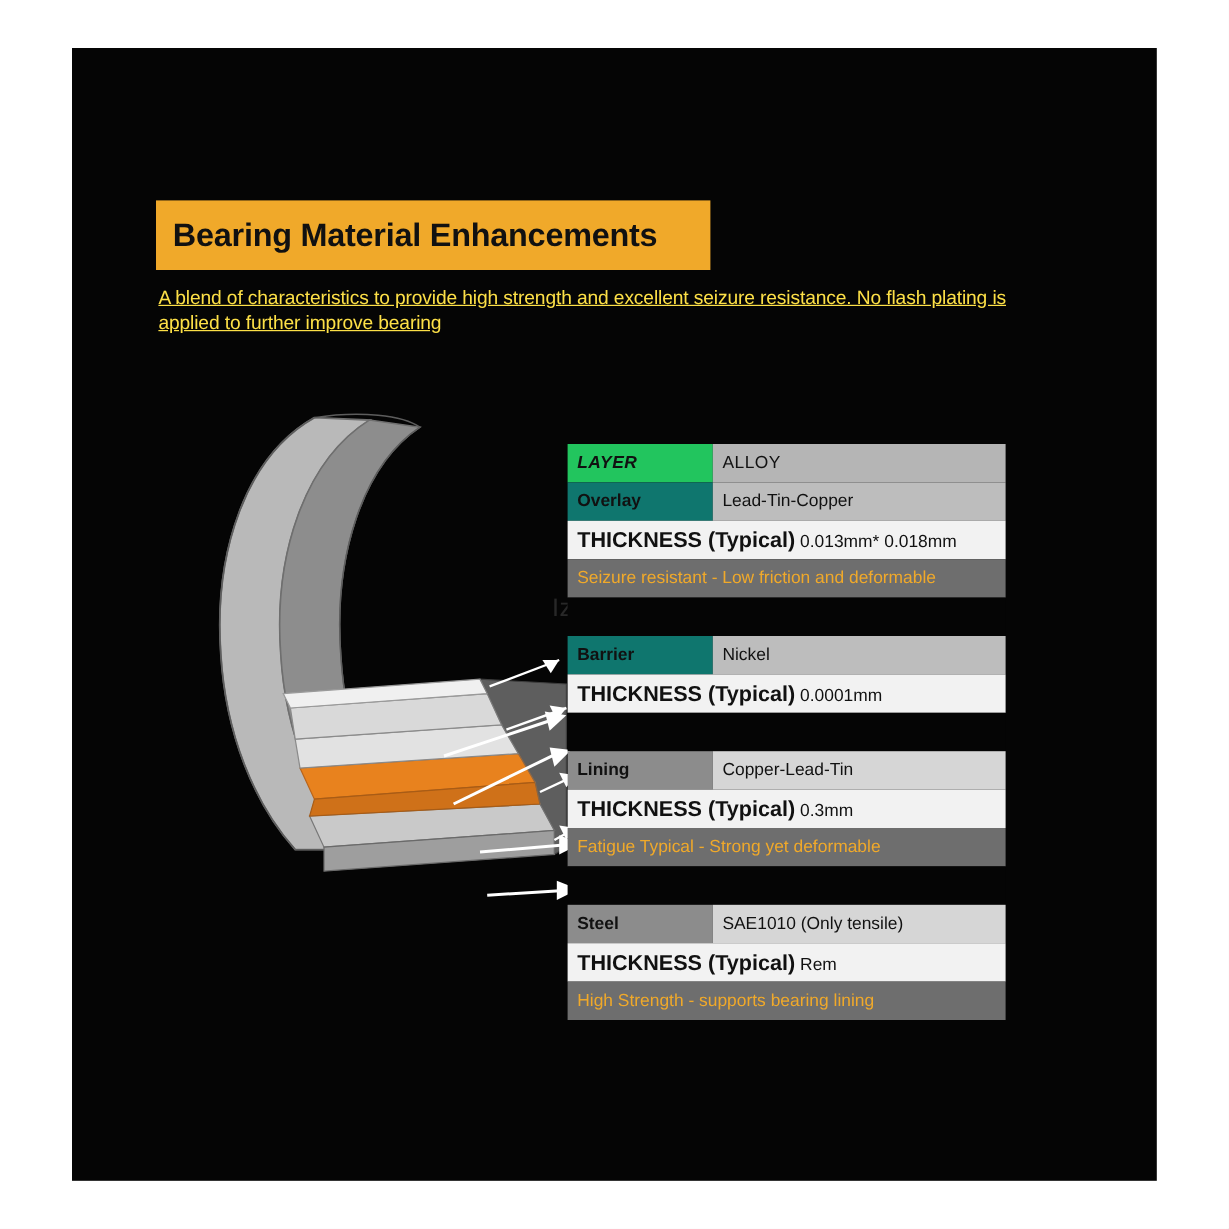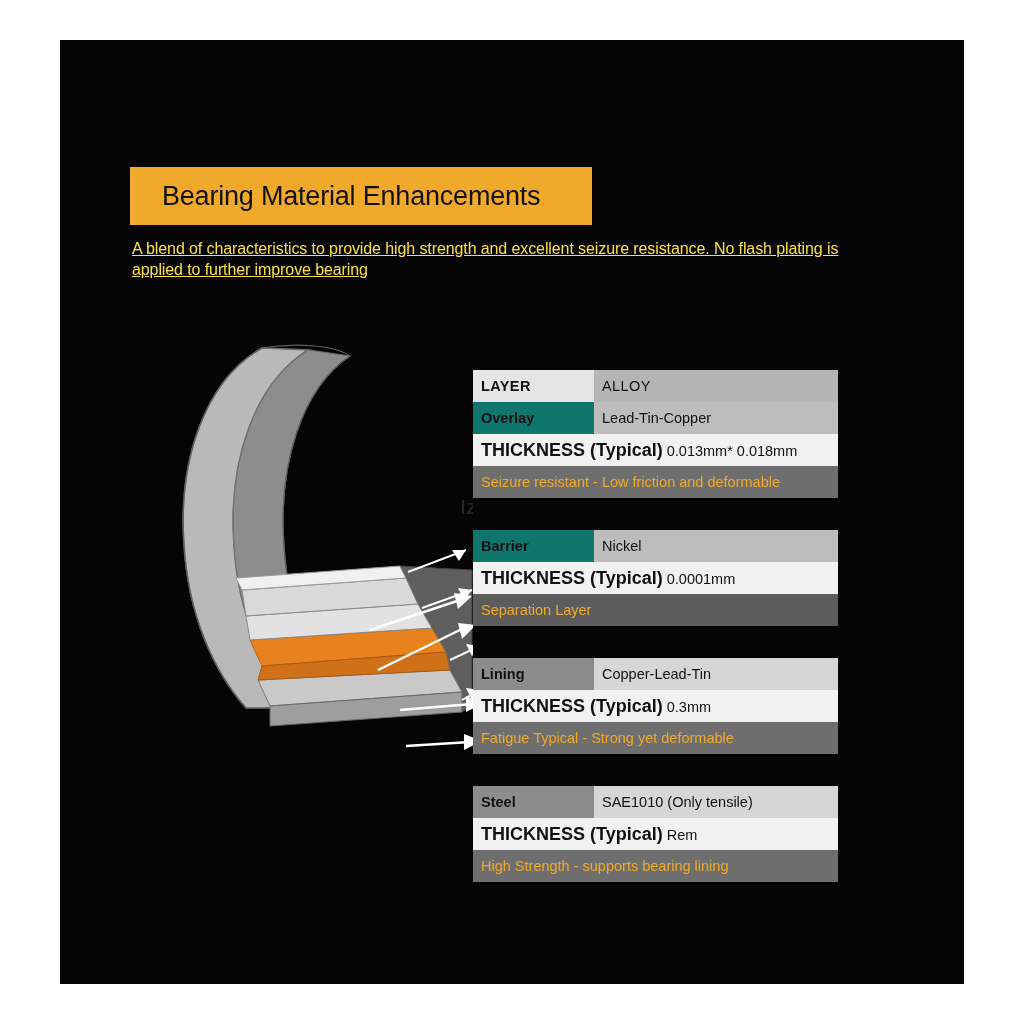--- a/index.html
+++ b/index.html
@@ -35,23 +35,23 @@
     left: 70px;
     top: 127px;
     width: 462px;
     height: 58px;
     background: #f0a92a;
     display: flex;
     align-items: center;
   }
   #title-banner .title-text {
     font-size: 27px;
-    font-weight: normal;
-    color: #111111;
-    padding-left: 32px;
+    font-weight: bold;
+    color: #111111;
+    padding-left: 14px;
     letter-spacing: -0.2px;
   }
 
   #subtitle {
     position: absolute;
     left: 72px;
     top: 198px;
     width: 720px;
     color: #fde047;
     font-size: 16px;
@@ -89,25 +89,26 @@
     border-collapse: collapse;
   }
   #spec-table tr { height: 32px; }
   #spec-table td {
     padding: 0 8px;
     font-size: 14.5px;
     vertical-align: middle;
     white-space: nowrap;
   }
   .c-head-left {
-    background: #e5e5e5;
+    background: #22c55e;
     color: #111111;
     font-weight: bold;
     width: 105px;
     letter-spacing: 0.4px;
+    font-style: italic;
   }
   .c-head-right {
     background: #b5b5b5;
     color: #111111;
     font-weight: normal;
     letter-spacing: 0.4px;
   }
   .c-name {
     background: #0f766e;
     color: #111111;
@@ -256,23 +257,20 @@
         <tr>
           <td class="c-name">Barrier</td>
           <td class="c-alloy">Nickel</td>
         </tr>
         <tr>
           <td class="c-thk" colspan="2">
             <b>THICKNESS (Typical)</b>
             <span>0.0001mm</span>
           </td>
         </tr>
-        <tr>
-          <td class="c-benefit-dark" colspan="2">Separation Layer</td>
-        </tr>
 
         <tr class="row-gap">
             <td colspan="2"></td>
           </tr>
 
         <tr>
           <td class="c-name-dark">Lining</td>
           <td class="c-alloy-light">Copper-Lead-Tin</td>
         </tr>
         <tr>

